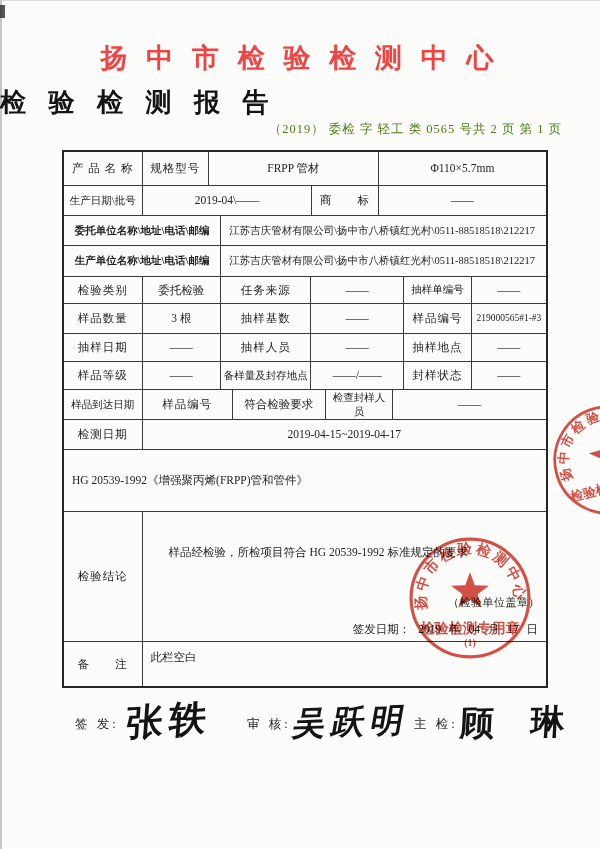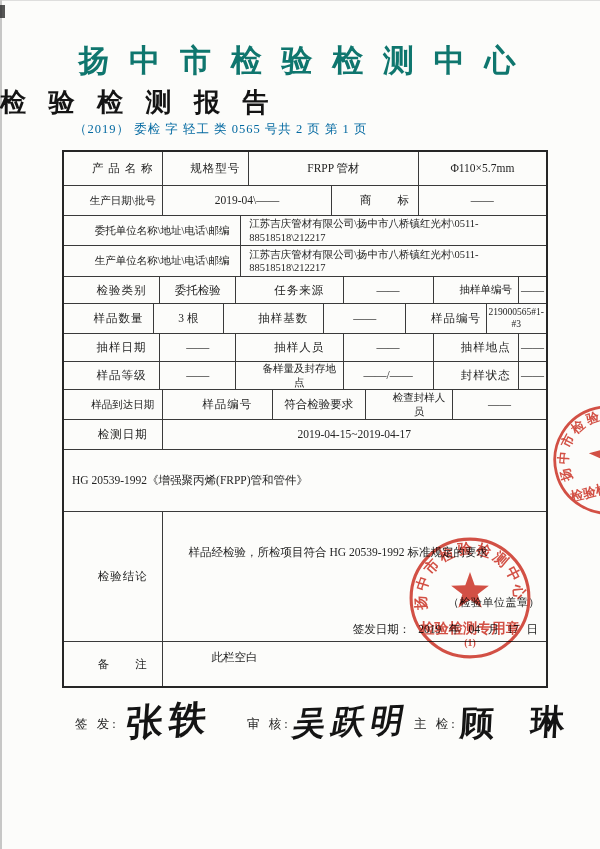--- a/index.html
+++ b/index.html
@@ -12,56 +12,56 @@
     color:#1f1f1f;
     margin:0 auto;
   }
   
   .edge-left{position:absolute;left:0;top:0;width:2px;height:100%;background:#9a9a9a;opacity:.55;}
   .edge-top{position:absolute;left:0;top:0;width:100%;height:1px;background:#c9c9c9;opacity:.6;}
   .corner-mark{position:absolute;left:0;top:5px;width:5px;height:13px;background:#2c2c2c;opacity:.8;}
 
   .org-title{
     position:absolute;top:40px;left:0;width:100%;
-    text-align:center;font-size:31px;font-weight:700;
-    letter-spacing:6px;color:#0f766e;
+    text-align:center;font-size:27px;font-weight:700;
+    letter-spacing:6px;color:#ef4444;
   }
   .report-title{
     position:absolute;top:85px;left:0;width:100%;
     text-align:left;font-size:26px;font-weight:700;
     letter-spacing:8px;color:#141414;
   }
   .docline{
     position:absolute;top:121px;left:74px;right:38px;
-    display:flex;justify-content:flex-start;
-    font-size:12.5px;color:#0369a1;letter-spacing:1px;
+    display:flex;justify-content:flex-end;
+    font-size:12.5px;color:#4d7c0f;letter-spacing:1px;
   }
 
   .report-table{
     position:absolute;left:62px;top:150px;width:486px;
     border:2px solid #262626;
     box-sizing:border-box;
     font-size:11.5px;color:#242424;
   }
   .trow{display:flex;border-bottom:1px solid #3a3a3a;box-sizing:border-box;}
-  .trow:last-child{border-bottom:none;gap:41px;}
+  .trow:last-child{border-bottom:none;}
   .cell{
     border-right:1px solid #3a3a3a;box-sizing:border-box;
     display:flex;align-items:center;justify-content:center;
     text-align:center;padding:1px 2px;line-height:1.25;
   }
   .cell:last-child{border-right:none;}
   .cell.left{justify-content:flex-start;text-align:left;padding-left:8px;}
-  .lab{letter-spacing:1px;margin-left:20px;}
+  .lab{letter-spacing:1px;}
   .small{font-size:10.5px;letter-spacing:0;}
   .tiny{font-size:9.5px;letter-spacing:0;}
   .w-l1{width:16.3%;} .w-v1{width:35.2%;} .w-l2{width:13.8%;} .w-v2{flex:1;}
   .w-c1{width:16.3%;} .w-c2{width:16.3%;} .w-c3{width:18.7%;}
   .w-c4{width:19.3%;} .w-c5{width:14%;}  .w-c6{flex:1;}
-  .w-wl{width:32.6%;} .w-rest{flex:1;}
+  .w-wl{width:32.6%;font-weight:bold;} .w-rest{flex:1;}
 
   .conclusion-cell{position:relative;display:block;padding:0;}
   .conclusion-text{position:absolute;top:33px;left:26px;right:14px;text-align:left;}
   .stamp-note{position:absolute;top:84px;right:6px;font-size:11px;letter-spacing:.5px;}
   .issue-line{position:absolute;top:110px;right:8px;font-size:11.5px;word-spacing:5px;}
   .basis-cell{align-items:center;}
 
   .sign-area{position:absolute;left:0;top:0;width:100%;height:100%;pointer-events:none;}
   .sig-label{position:absolute;font-size:12.5px;letter-spacing:3px;color:#242424;}
   .sig-hand{

